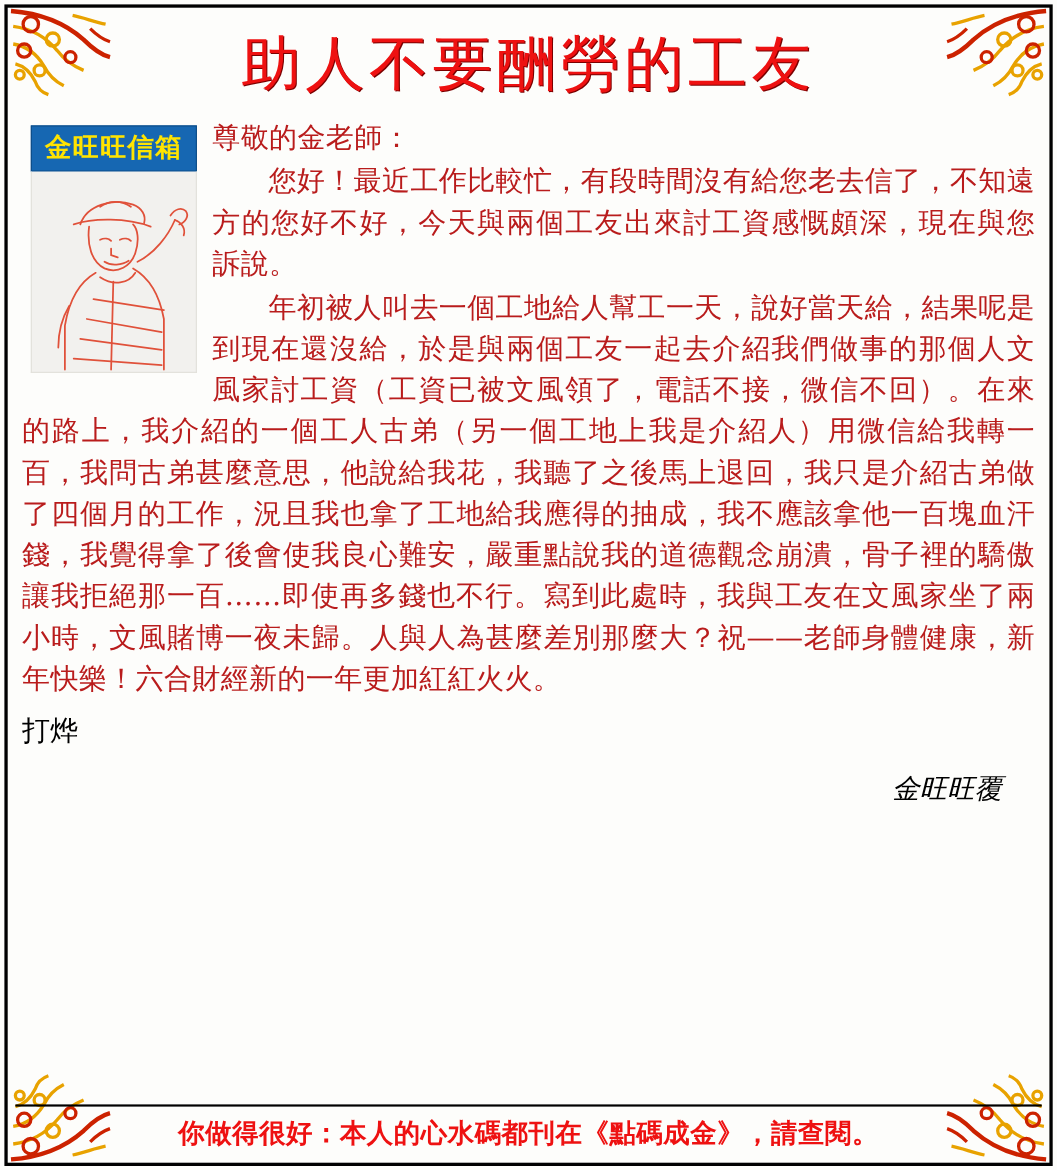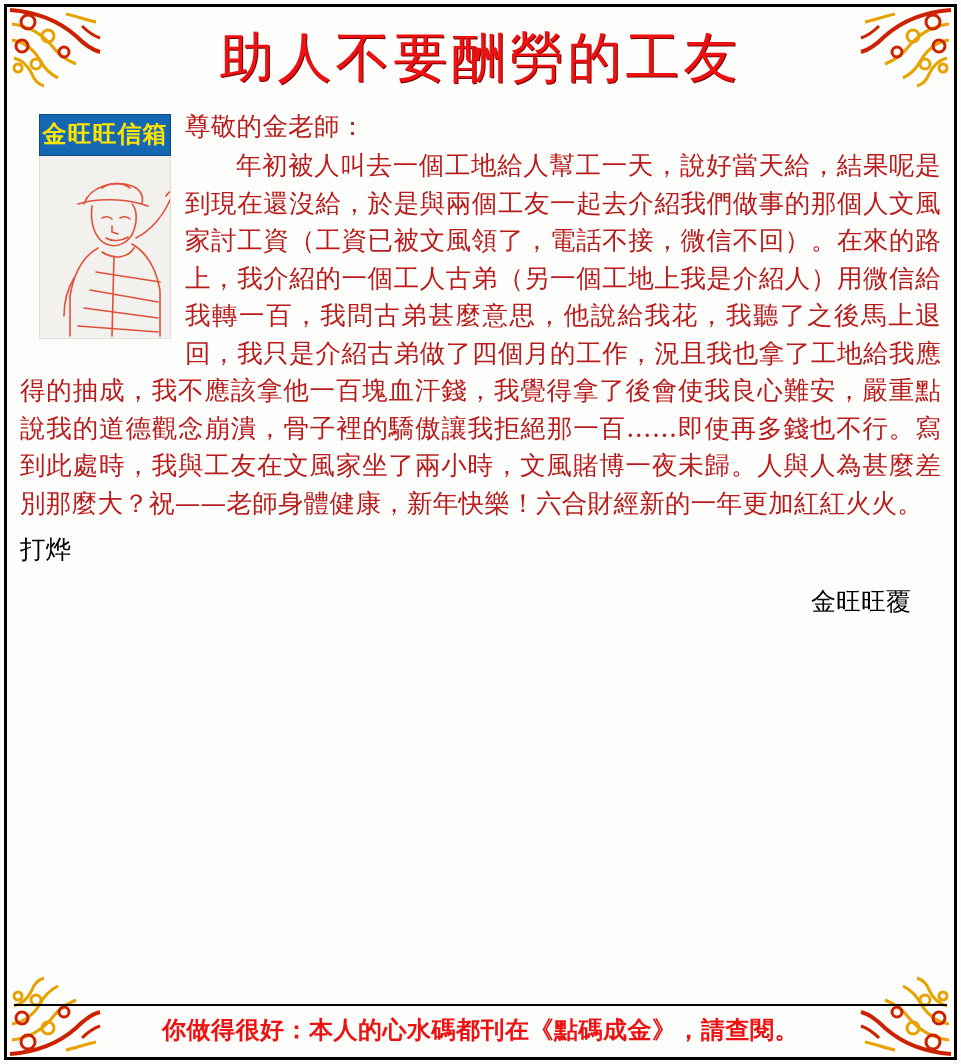--- a/index.html
+++ b/index.html
@@ -58,22 +58,22 @@
     position: absolute;
     left: 20px;
     right: 20px;
     top: 108px;
     bottom: 70px;
   }
 
   
   .mailbox {
     float: left;
-    width: 132px;
-    margin: 6px 14px 6px 19px;
+    width: 151px;
+    margin: 6px 14px 6px 8px;
   }
   .mailbox-banner {
     background: #1667b2;
     color: #ffe400;
     font-weight: bold;
     font-size: 24px;
     text-align: center;
     padding: 3px 0 5px 0;
     letter-spacing: 1px;
     border: 1px solid #0d4c86;
@@ -109,20 +109,21 @@
     line-height: 1.5;
     color: #111;
     margin-top: 26px;
     font-style: italic;
   }
   .reply p { margin: 0 0 2px 0; }
   .reply .p-indent { text-indent: 2em; }
   .reply-sign {
     text-align: right;
     margin: 18px 30px 0 0;
+    font-style: italic;
     font-size: 25px;
   }
 
   
   .footer-note {
     position: absolute;
     left: 120px;
     right: 120px;
     bottom: 18px;
     text-align: center;
@@ -252,20 +253,21 @@
             <path d="M38 170 L 118 176"></path>
             <path d="M74 100 L 72 180"></path>
             <path d="M34 122 C 28 132, 24 146, 24 160"></path>
           </g>
         </svg>
       </div>
     </div>
 
     <div class="letter">
       <p>尊敬的金老師：</p>
+      <p class="p-indent">您好！最近工作比較忙，有段時間沒有給您老去信了，不知遠方的您好不好，今天與兩個工友出來討工資感慨頗深，現在與您訴說。</p>
       <p class="p-indent">年初被人叫去一個工地給人幫工一天，說好當天給，結果呢是到現在還沒給，於是與兩個工友一起去介紹我們做事的那個人文風家討工資（工資已被文風領了，電話不接，微信不回）。在來的路上，我介紹的一個工人古弟（另一個工地上我是介紹人）用微信給我轉一百，我問古弟甚麼意思，他說給我花，我聽了之後馬上退回，我只是介紹古弟做了四個月的工作，況且我也拿了工地給我應得的抽成，我不應該拿他一百塊血汗錢，我覺得拿了後會使我良心難安，嚴重點說我的道德觀念崩潰，骨子裡的驕傲讓我拒絕那一百……即使再多錢也不行。寫到此處時，我與工友在文風家坐了兩小時，文風賭博一夜未歸。人與人為甚麼差別那麼大？祝——老師身體健康，新年快樂！六合財經新的一年更加紅紅火火。</p>
     </div>
     <div class="sign">打烨</div>
 
     <div class="reply-sign">金旺旺覆</div>
 
   </div>
 
   <div class="footer-rule"></div>
   <div class="footer-note">你做得很好：本人的心水碼都刊在《點碼成金》，請查閱。</div>

